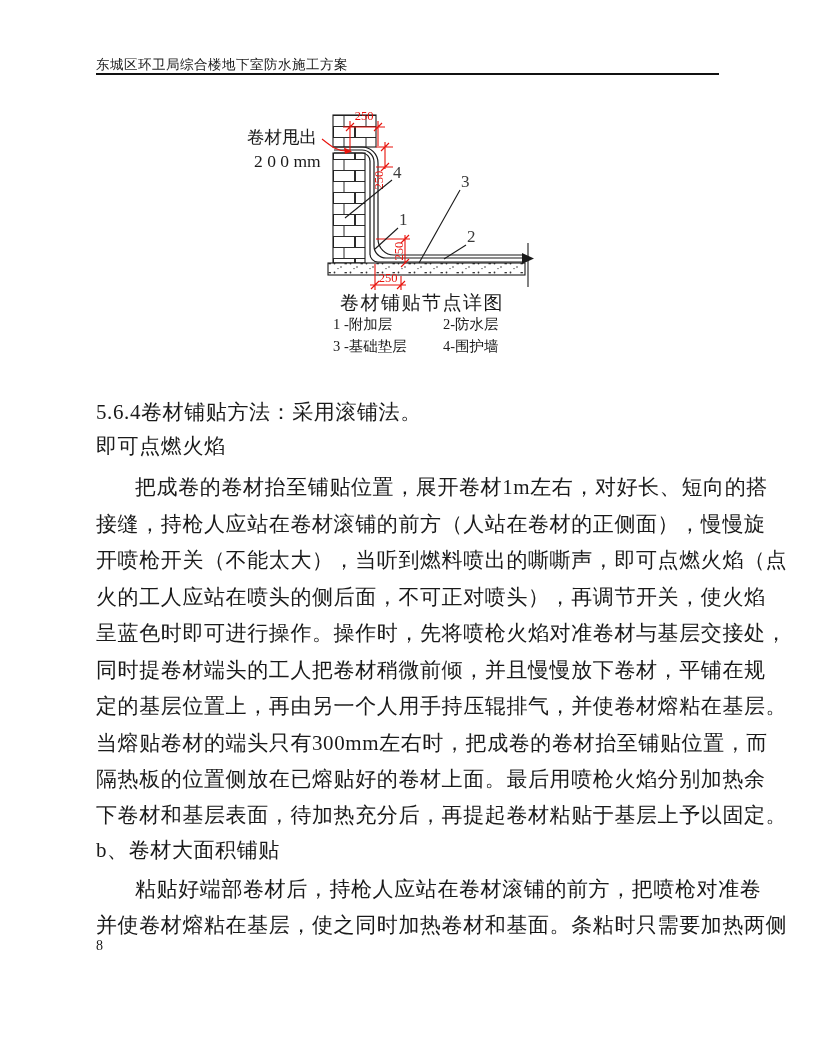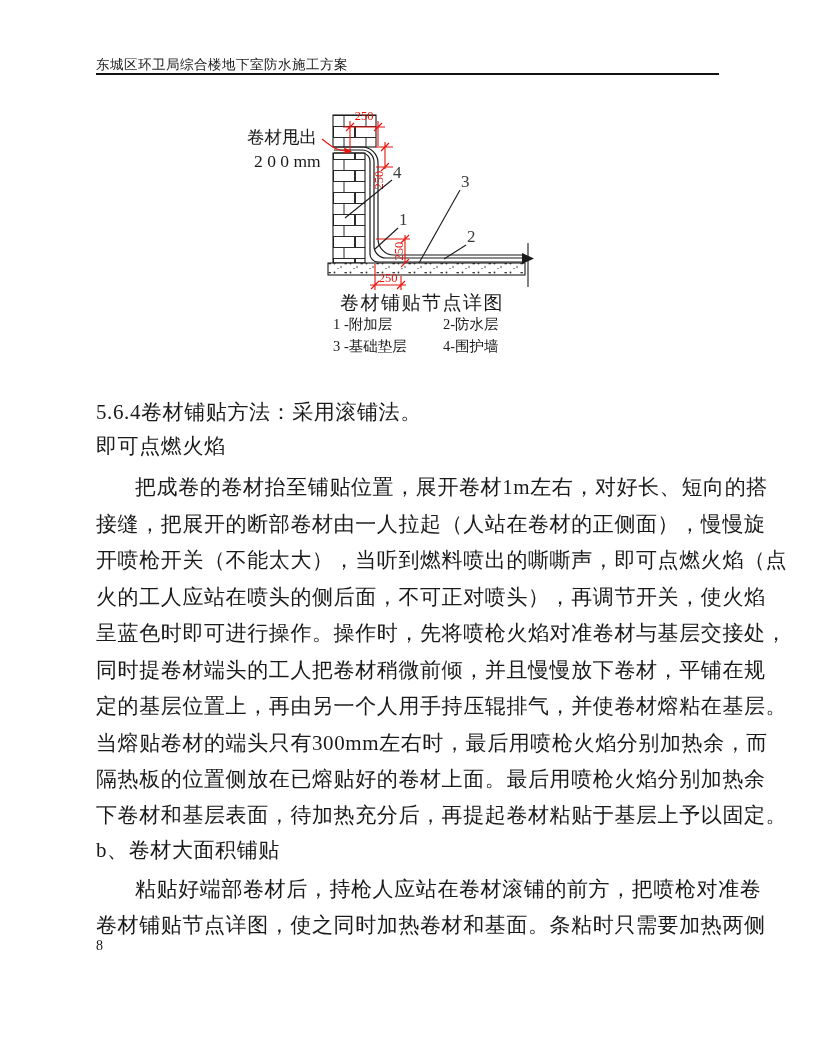--- a/index.html
+++ b/index.html
@@ -94,27 +94,27 @@
       <text class="t-leg" x="305" y="329">1 -附加层</text>
       <text class="t-leg" x="415" y="329">2-防水层</text>
       <text class="t-leg" x="305" y="351">3 -基础垫层</text>
       <text class="t-leg" x="415" y="351">4-围护墙</text>
     </svg>
   </div>
 
   <div class="bodyline" style="top:398px">5.6.4卷材铺贴方法：采用滚铺法。</div>
   <div class="bodyline" style="top:432px">即可点燃火焰</div>
   <div class="bodyline indent" style="top:473px">把成卷的卷材抬至铺贴位置，展开卷材1m左右，对好长、短向的搭</div>
-  <div class="bodyline" style="top:510px">接缝，把展开的断部卷材由一人拉起（人站在卷材的正侧面），慢慢旋</div>
+  <div class="bodyline" style="top:510px">接缝，持枪人应站在卷材滚铺的前方（人站在卷材的正侧面），慢慢旋</div>
   <div class="bodyline" style="top:546px">开喷枪开关（不能太大），当听到燃料喷出的嘶嘶声，即可点燃火焰（点</div>
   <div class="bodyline" style="top:583px">火的工人应站在喷头的侧后面，不可正对喷头），再调节开关，使火焰</div>
   <div class="bodyline" style="top:656px">同时提卷材端头的工人把卷材稍微前倾，并且慢慢放下卷材，平铺在规</div>
   <div class="bodyline" style="top:619px">呈蓝色时即可进行操作。操作时，先将喷枪火焰对准卷材与基层交接处，</div>
   <div class="bodyline" style="top:692px">定的基层位置上，再由另一个人用手持压辊排气，并使卷材熔粘在基层。</div>
-  <div class="bodyline" style="top:729px">当熔贴卷材的端头只有300mm左右时，最后用喷枪火焰分别加热余，而</div>
+  <div class="bodyline" style="top:729px">当熔贴卷材的端头只有300mm左右时，把成卷的卷材抬至铺贴位置，而</div>
   <div class="bodyline" style="top:765px">隔热板的位置侧放在已熔贴好的卷材上面。最后用喷枪火焰分别加热余</div>
   <div class="bodyline" style="top:801px">下卷材和基层表面，待加热充分后，再提起卷材粘贴于基层上予以固定。</div>
   <div class="bodyline" style="top:836px">b、卷材大面积铺贴</div>
   <div class="bodyline indent" style="top:875px">粘贴好端部卷材后，持枪人应站在卷材滚铺的前方，把喷枪对准卷</div>
-  <div class="bodyline" style="top:911px">卷材铺贴节点详图，使之同时加热卷材和基面。条粘时只需要加热两侧</div>
+  <div class="bodyline" style="top:911px">并使卷材熔粘在基层，使之同时加热卷材和基面。条粘时只需要加热两侧</div>
 
   <div class="pagenum">8</div>
 </div>
 
 </body></html>

